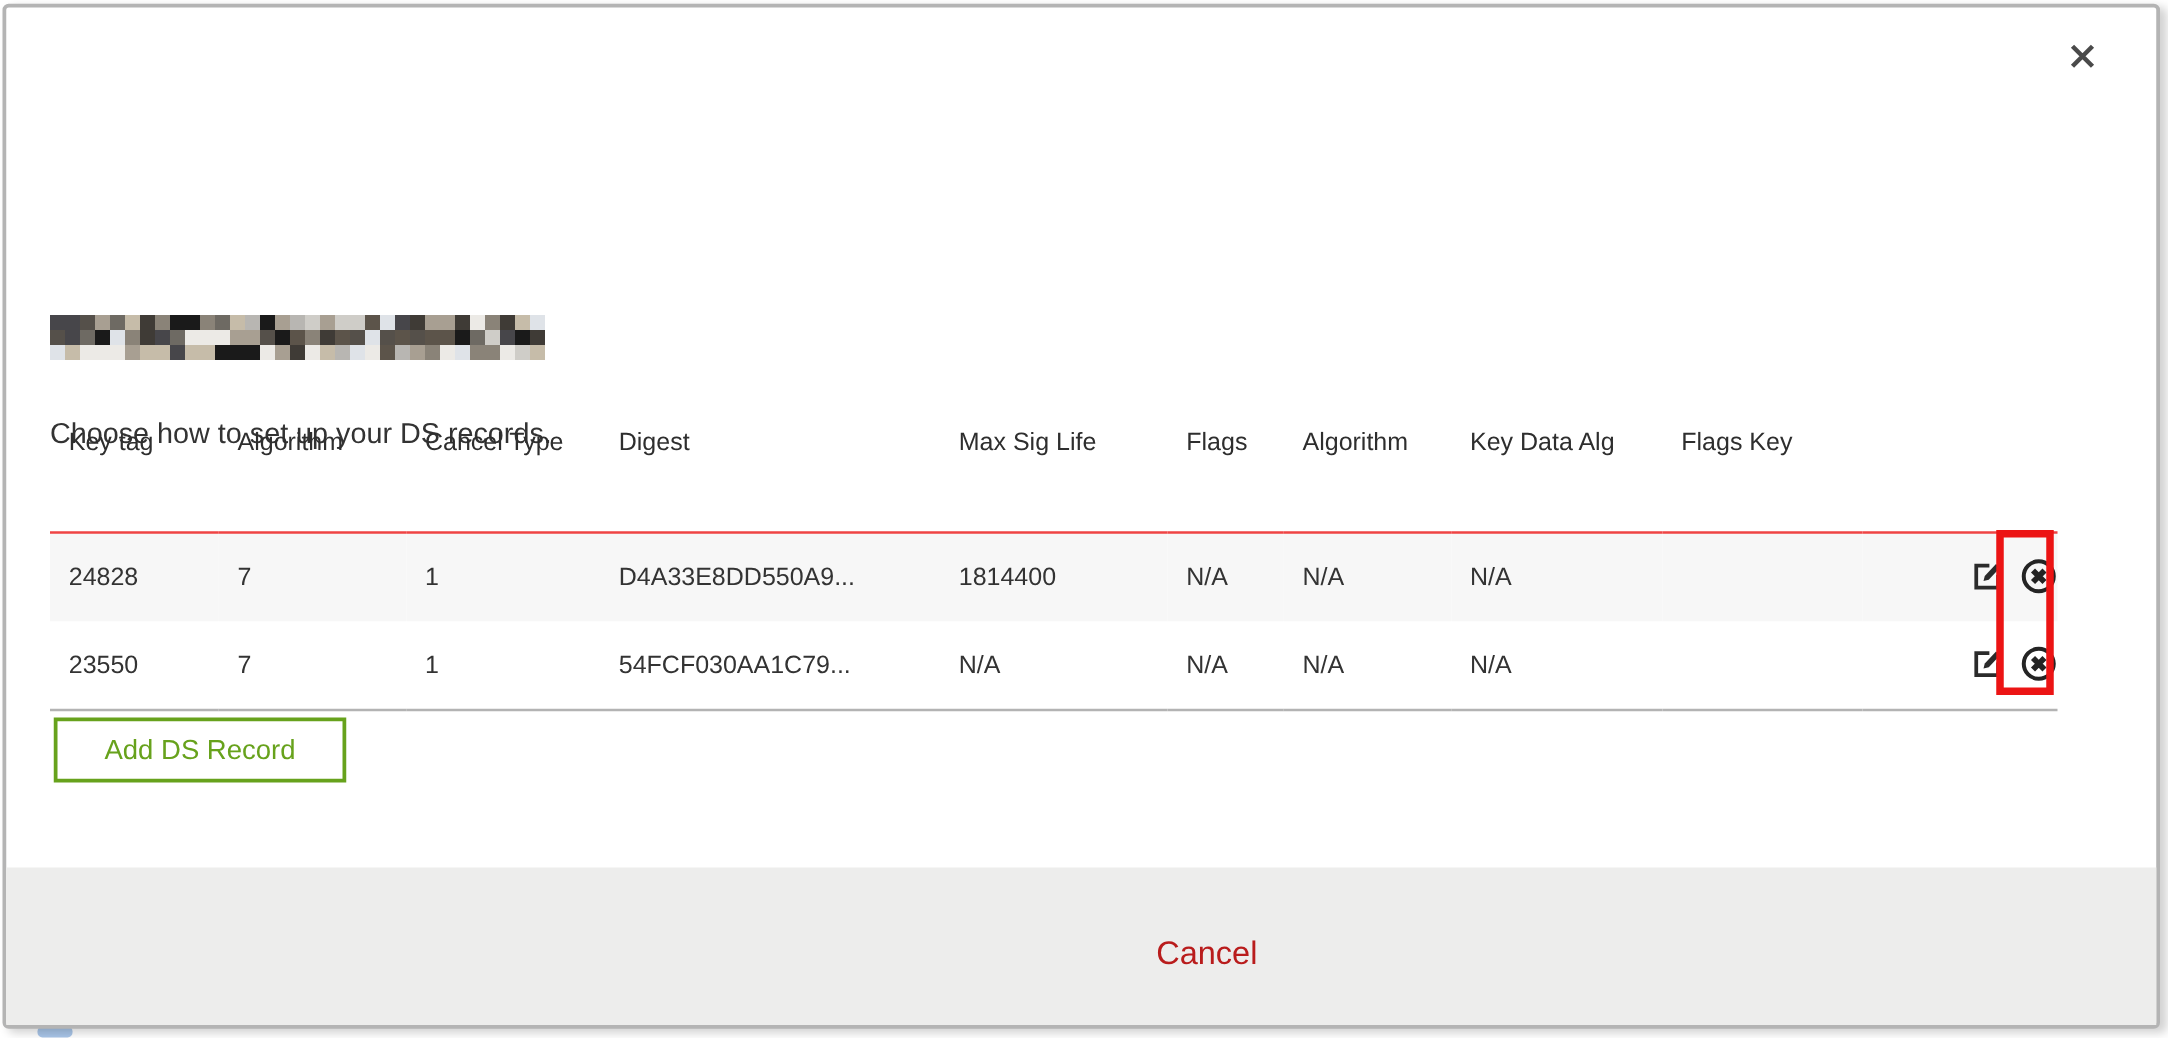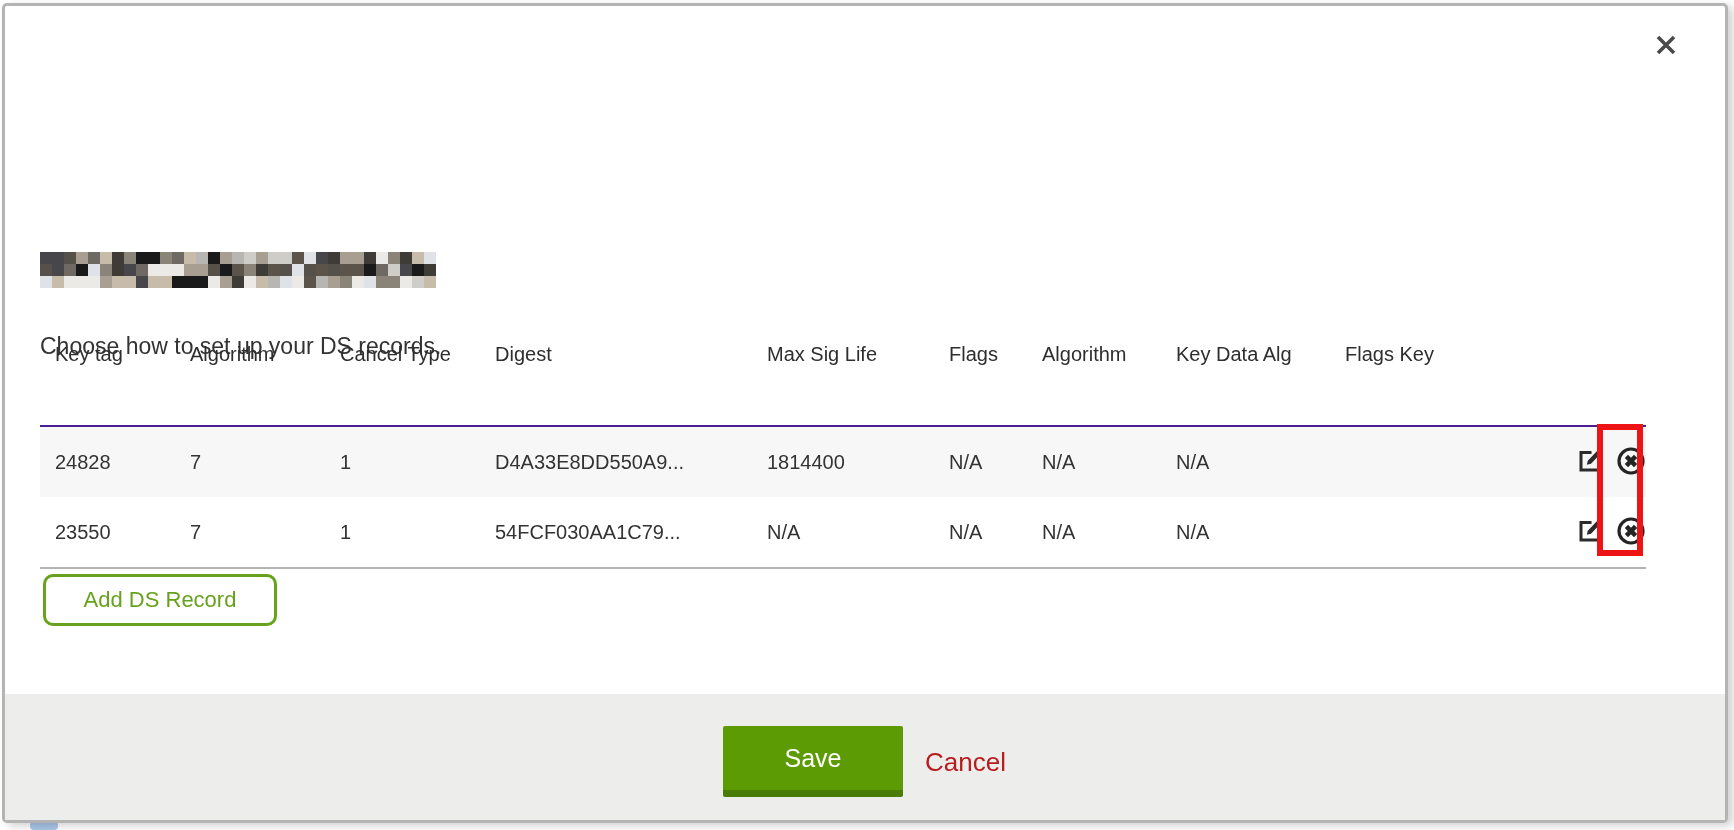--- a/index.html
+++ b/index.html
@@ -34,33 +34,33 @@
     position:absolute;left:35px;top:327px;font-size:23px;color:#333;
   }
   table.ds-table{
     position:absolute;left:35px;top:331px;width:1606px;
     border-collapse:collapse;table-layout:fixed;font-size:20px;color:#333;
   }
   table.ds-table th{
     height:82px;vertical-align:top;padding:6px 0 0 15px;text-align:left;
     font-weight:400;color:#2e2e2e;font-size:20px;
   }
-  table.ds-table tbody{border-top:2px solid #4c1d95;border-bottom:2px solid #b3b3b3;}
+  table.ds-table tbody{border-top:2px solid #ef4444;border-bottom:2px solid #b3b3b3;}
   table.ds-table td{height:70px;padding:0 0 0 15px;vertical-align:middle;}
   table.ds-table tr.row-alt{background:#f7f7f7;}
   td.actions{padding:0 14px 0 0;text-align:right;white-space:nowrap;}
   .icon-btn{background:none;border:none;padding:0;margin:0 0 0 6px;cursor:pointer;vertical-align:middle;}
   .red-annotation{
     position:absolute;left:1592px;top:418px;width:46px;height:132px;
     border:6px solid #ec1414;box-sizing:border-box;pointer-events:none;
   }
   .add-btn{
     position:absolute;left:38px;top:568px;width:234px;height:52px;
     background:#fff;border:3px solid #67a21c;color:#67a21c;
-    font-size:22px;font-family:inherit;cursor:pointer;border-radius:10px;
+    font-size:22px;font-family:inherit;cursor:pointer;border-radius:0;
   }
   .footer{
     position:absolute;left:0;top:688px;width:100%;height:126px;
     background:#ededec;
   }
   .save-btn{
     position:absolute;left:718px;top:32px;width:180px;height:71px;
     background:#5d9b05;border:none;border-bottom:7px solid #4a7d08;
     color:#fff;font-size:25px;font-family:inherit;cursor:pointer;border-radius:2px;
   }
@@ -276,17 +276,16 @@
         </td>
       </tr>
     </tbody>
   </table>
 
   <div class="red-annotation"></div>
 
   <button class="add-btn">Add DS Record</button>
 
   <div class="footer">
-    <button class="save-btn">Save</button>
     <a class="cancel-link">Cancel</a>
   </div>
 
 </div>
 
 </body></html>

